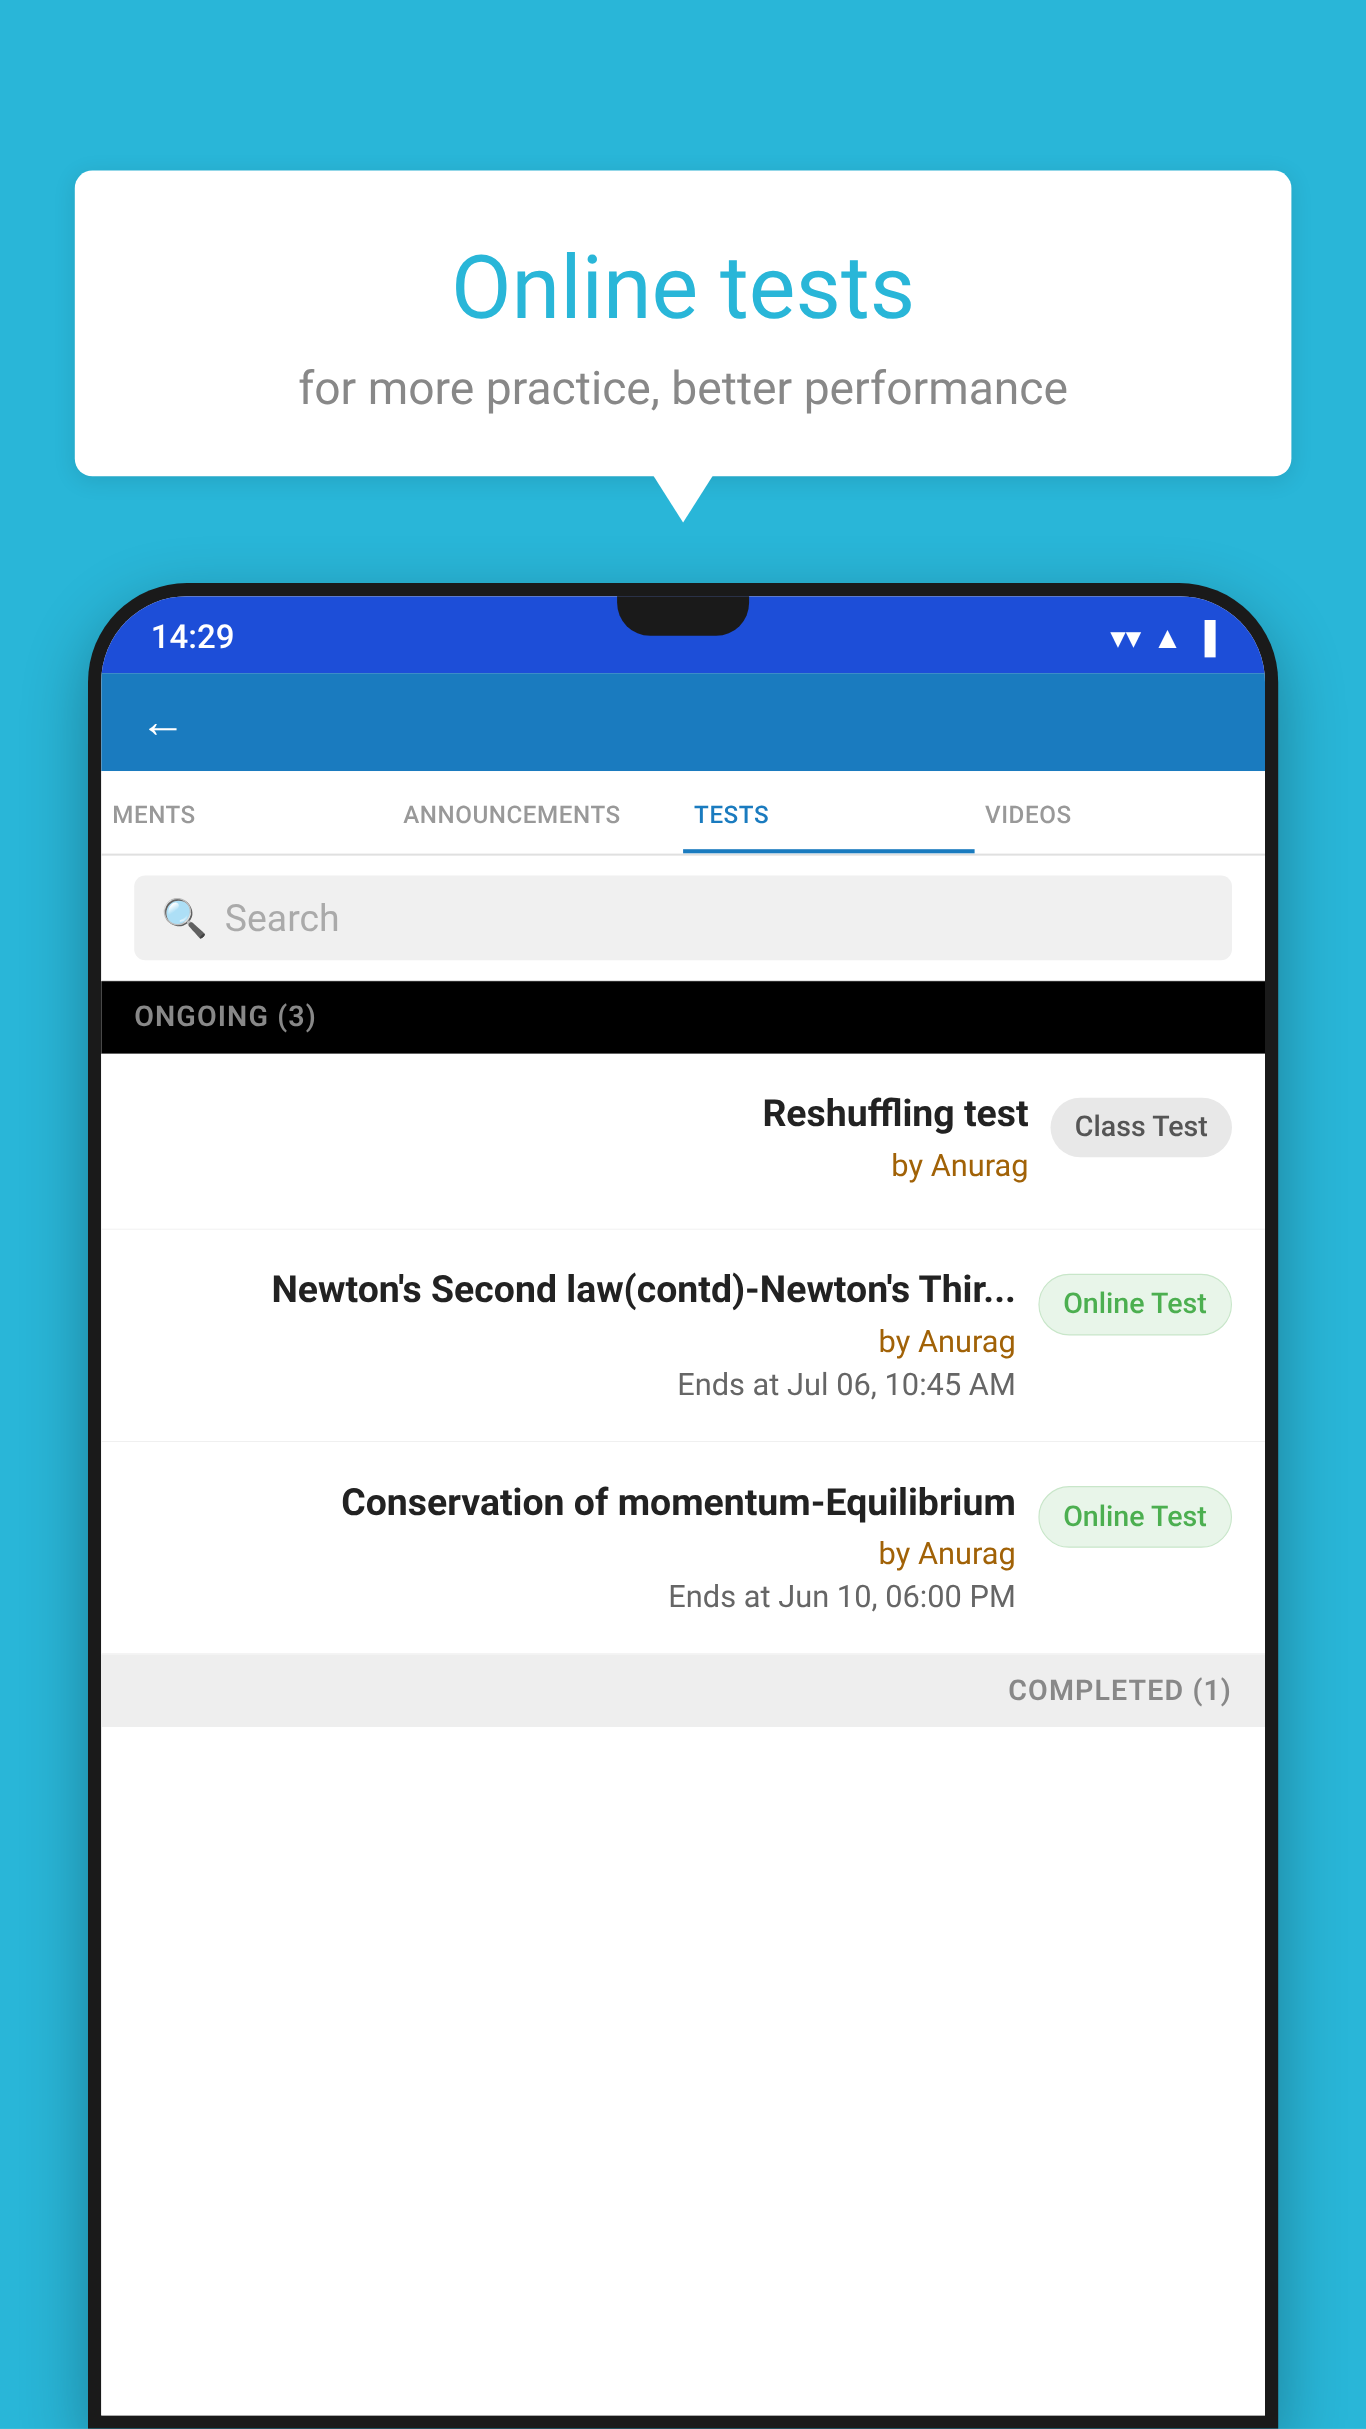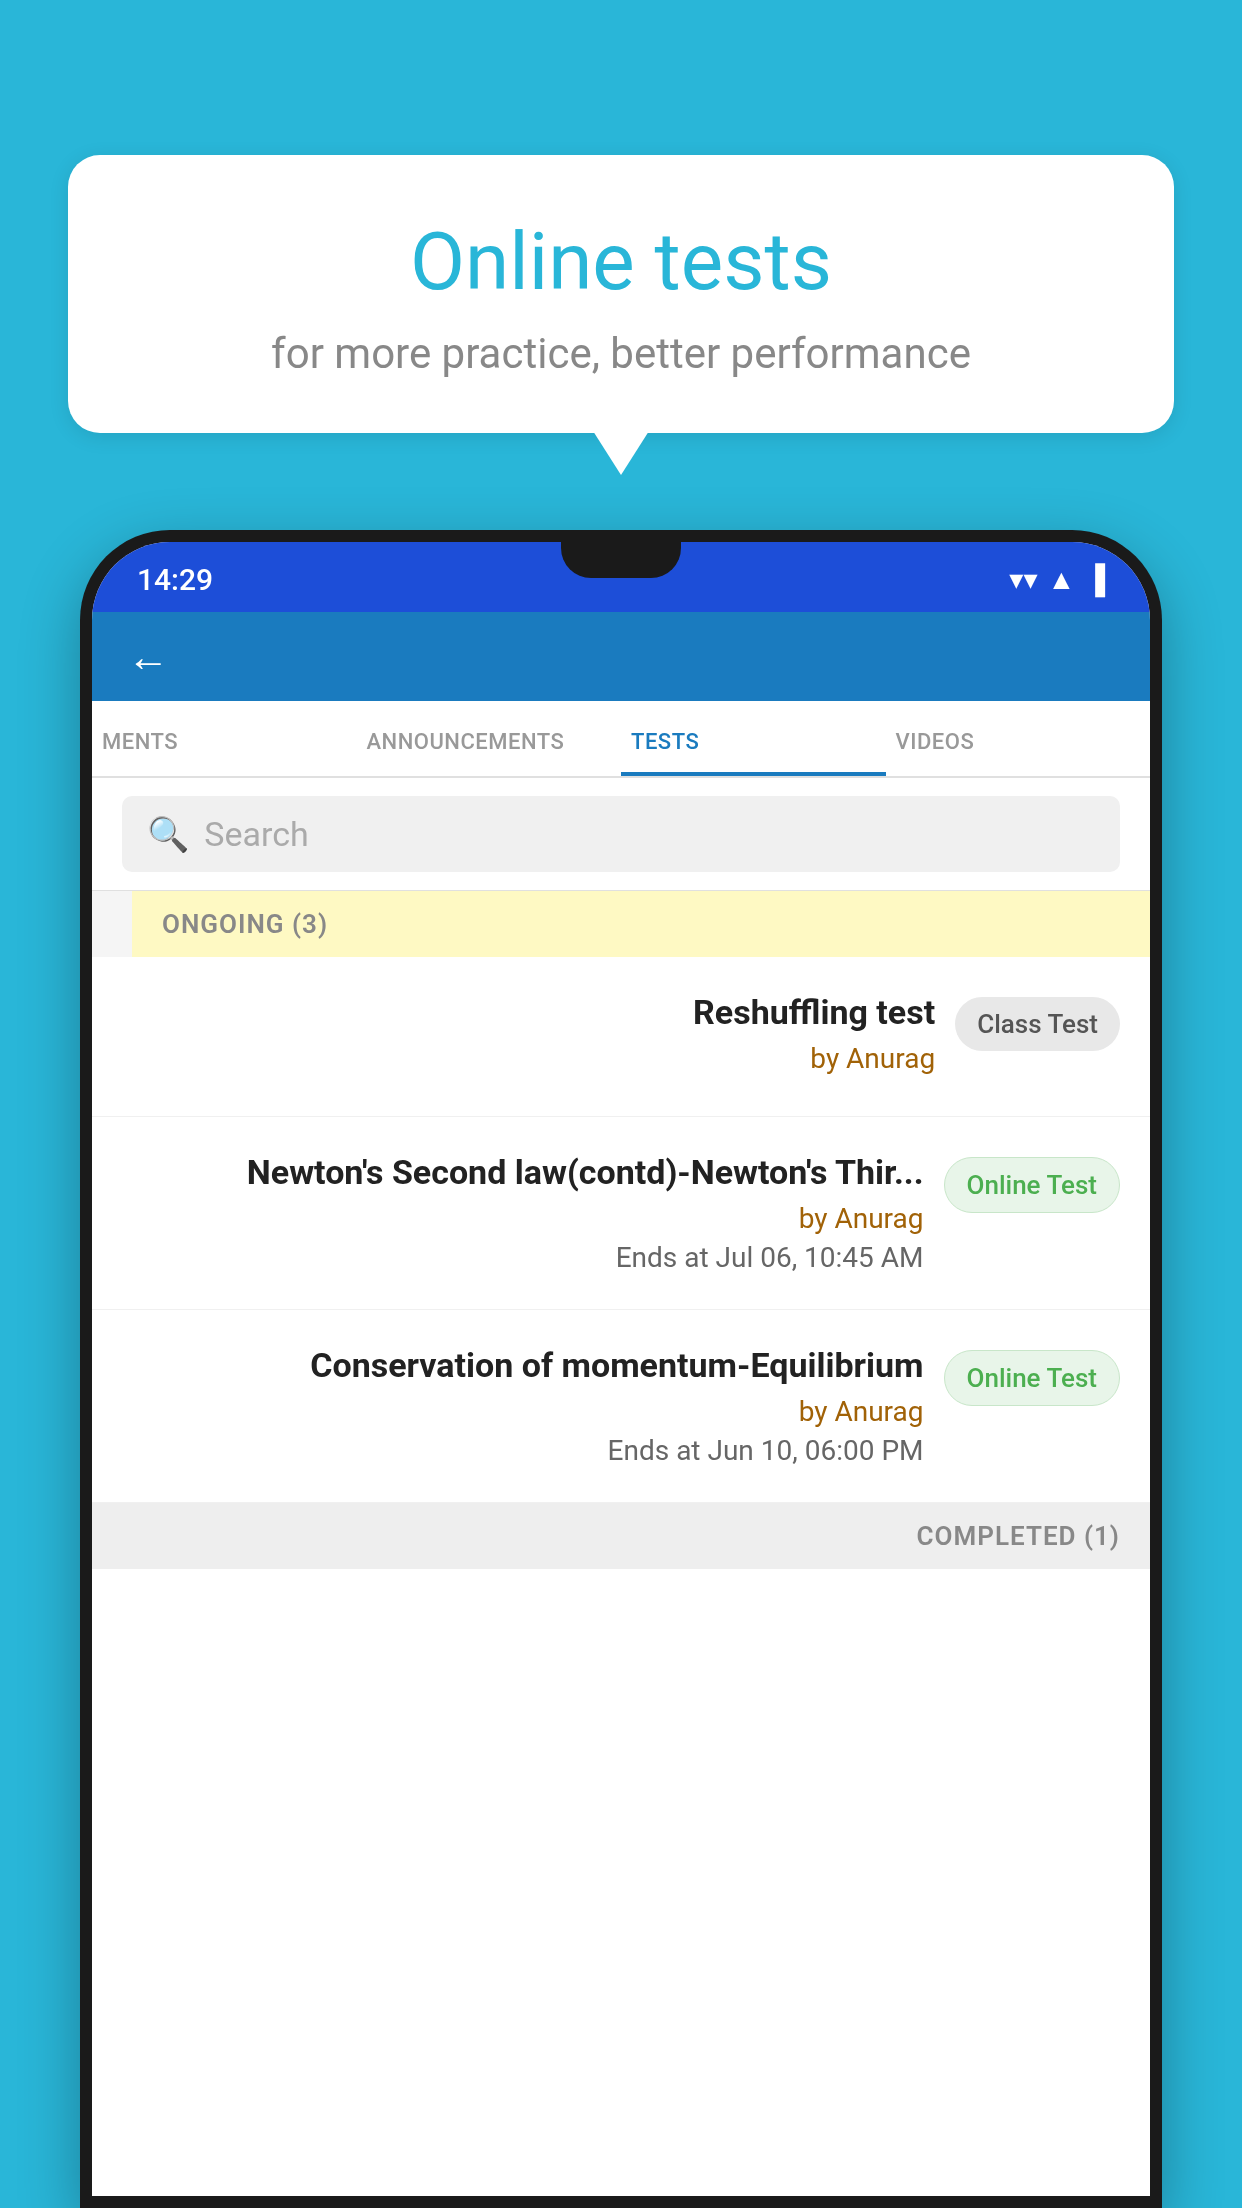--- a/index.html
+++ b/index.html
@@ -13,21 +13,21 @@
       position: relative;
     }
 
     
     .speech-bubble {
       position: absolute;
       top: 155px;
       left: 68px;
       right: 68px;
       background: white;
-      border-radius: 32px;
+      border-radius: 16px;
       padding: 60px 50px 55px;
       text-align: center;
       box-shadow: 0 4px 20px rgba(0,0,0,0.1);
     }
 
     .speech-bubble::after {
       content: '';
       position: absolute;
       bottom: -42px;
       left: 50%;
@@ -190,23 +190,22 @@
       font-size: 34px;
     }
 
     .search-placeholder {
       color: #aaa;
       font-size: 34px;
     }
 
     
     .section-header {
-      background: #fef9c3;
+      background: #000000;
       padding: 18px 30px;
-      margin-left: 40px;
     }
 
     .section-label {
       font-size: 26px;
       color: #888;
       font-weight: 600;
       letter-spacing: 1px;
     }
 
     

